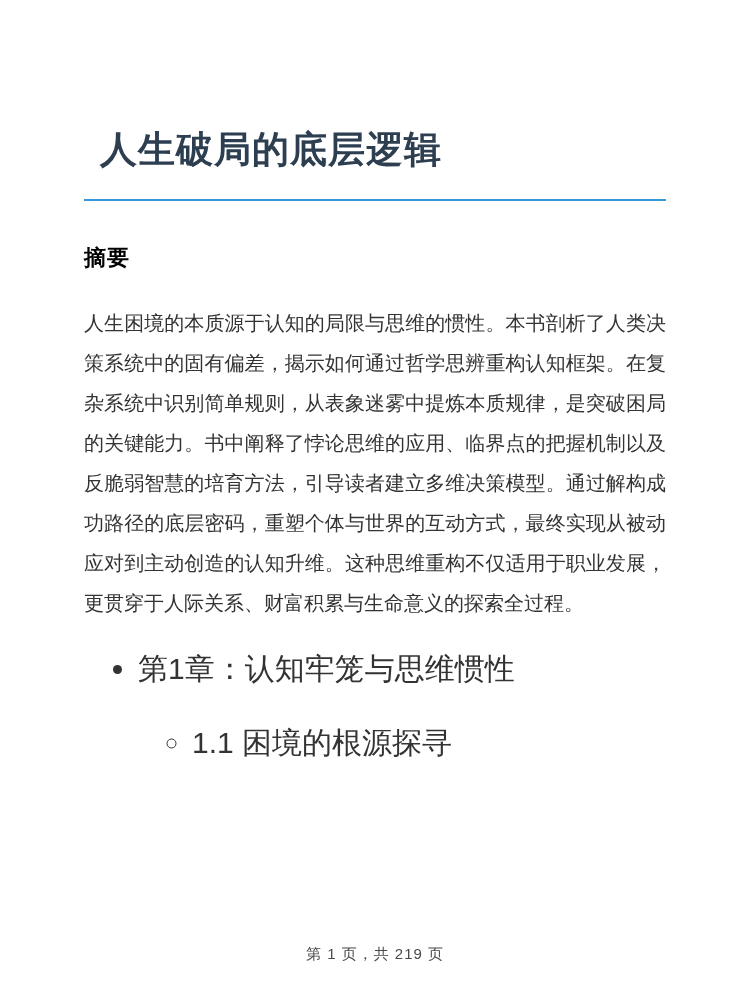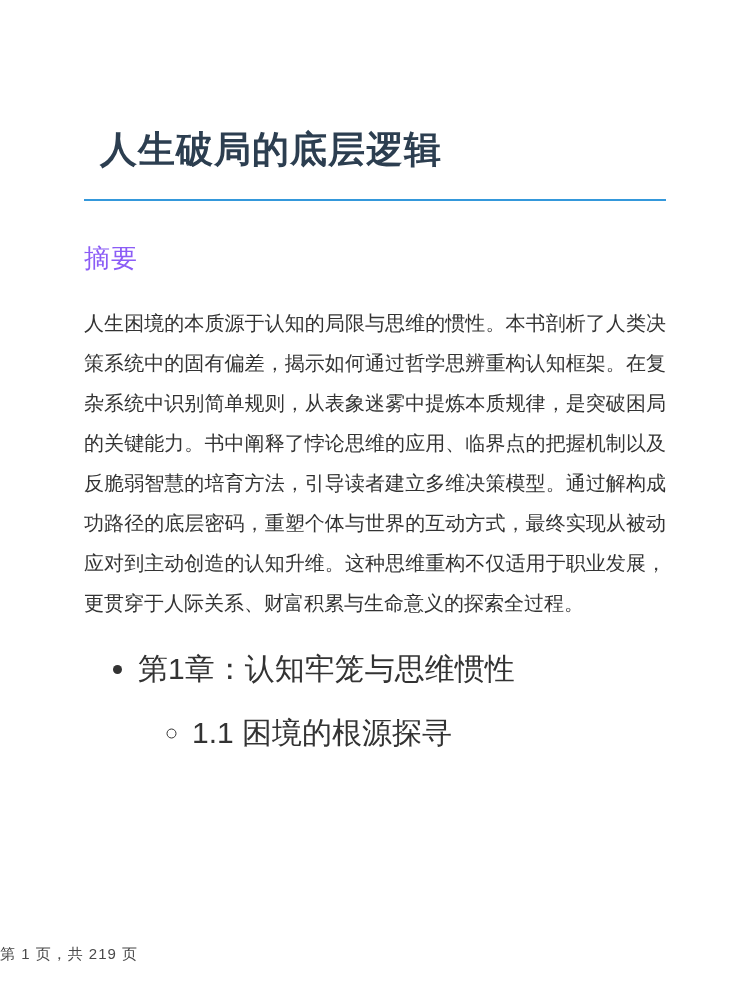--- a/index.html
+++ b/index.html
@@ -27,24 +27,24 @@
     letter-spacing: 1px;
   }
   .divider {
     height: 0;
     border: none;
     border-top: 2px solid #3498db;
     margin: 27px 0 0 0;
   }
   h2.section-heading {
     margin: 39px 0 0 0;
-    font-size: 26px;
+    font-size: 22px;
     line-height: 36px;
-    font-weight: 400;
-    color: #8b5cf6;
+    font-weight: 700;
+    color: #000000;
     letter-spacing: 1px;
   }
   p.abstract-body {
     margin: 27px 0 0 0;
     font-size: 20px;
     line-height: 40px;
     color: #333333;
     text-align: justify;
     text-justify: inter-ideograph;
   }
@@ -52,32 +52,33 @@
     margin: 26px 0 0 0;
     padding-left: 54px;
     list-style-type: disc;
     font-size: 30px;
     color: #333333;
   }
   ul.toc-list > li {
     line-height: 40px;
   }
   ul.toc-sublist {
-    margin: 24px 0 0 0;
+    margin: 34px 0 0 0;
     padding-left: 54px;
     list-style-type: circle;
   }
   ul.toc-sublist > li {
     line-height: 40px;
   }
   .page-footer {
     position: absolute;
     left: 0;
     right: 0;
     bottom: 38px;
+    text-align: center;
     font-size: 15px;
     line-height: 17px;
     color: #494949;
     letter-spacing: 1px;
   }
 </style>
 </head>
 <body>
 
 <div class="page">

